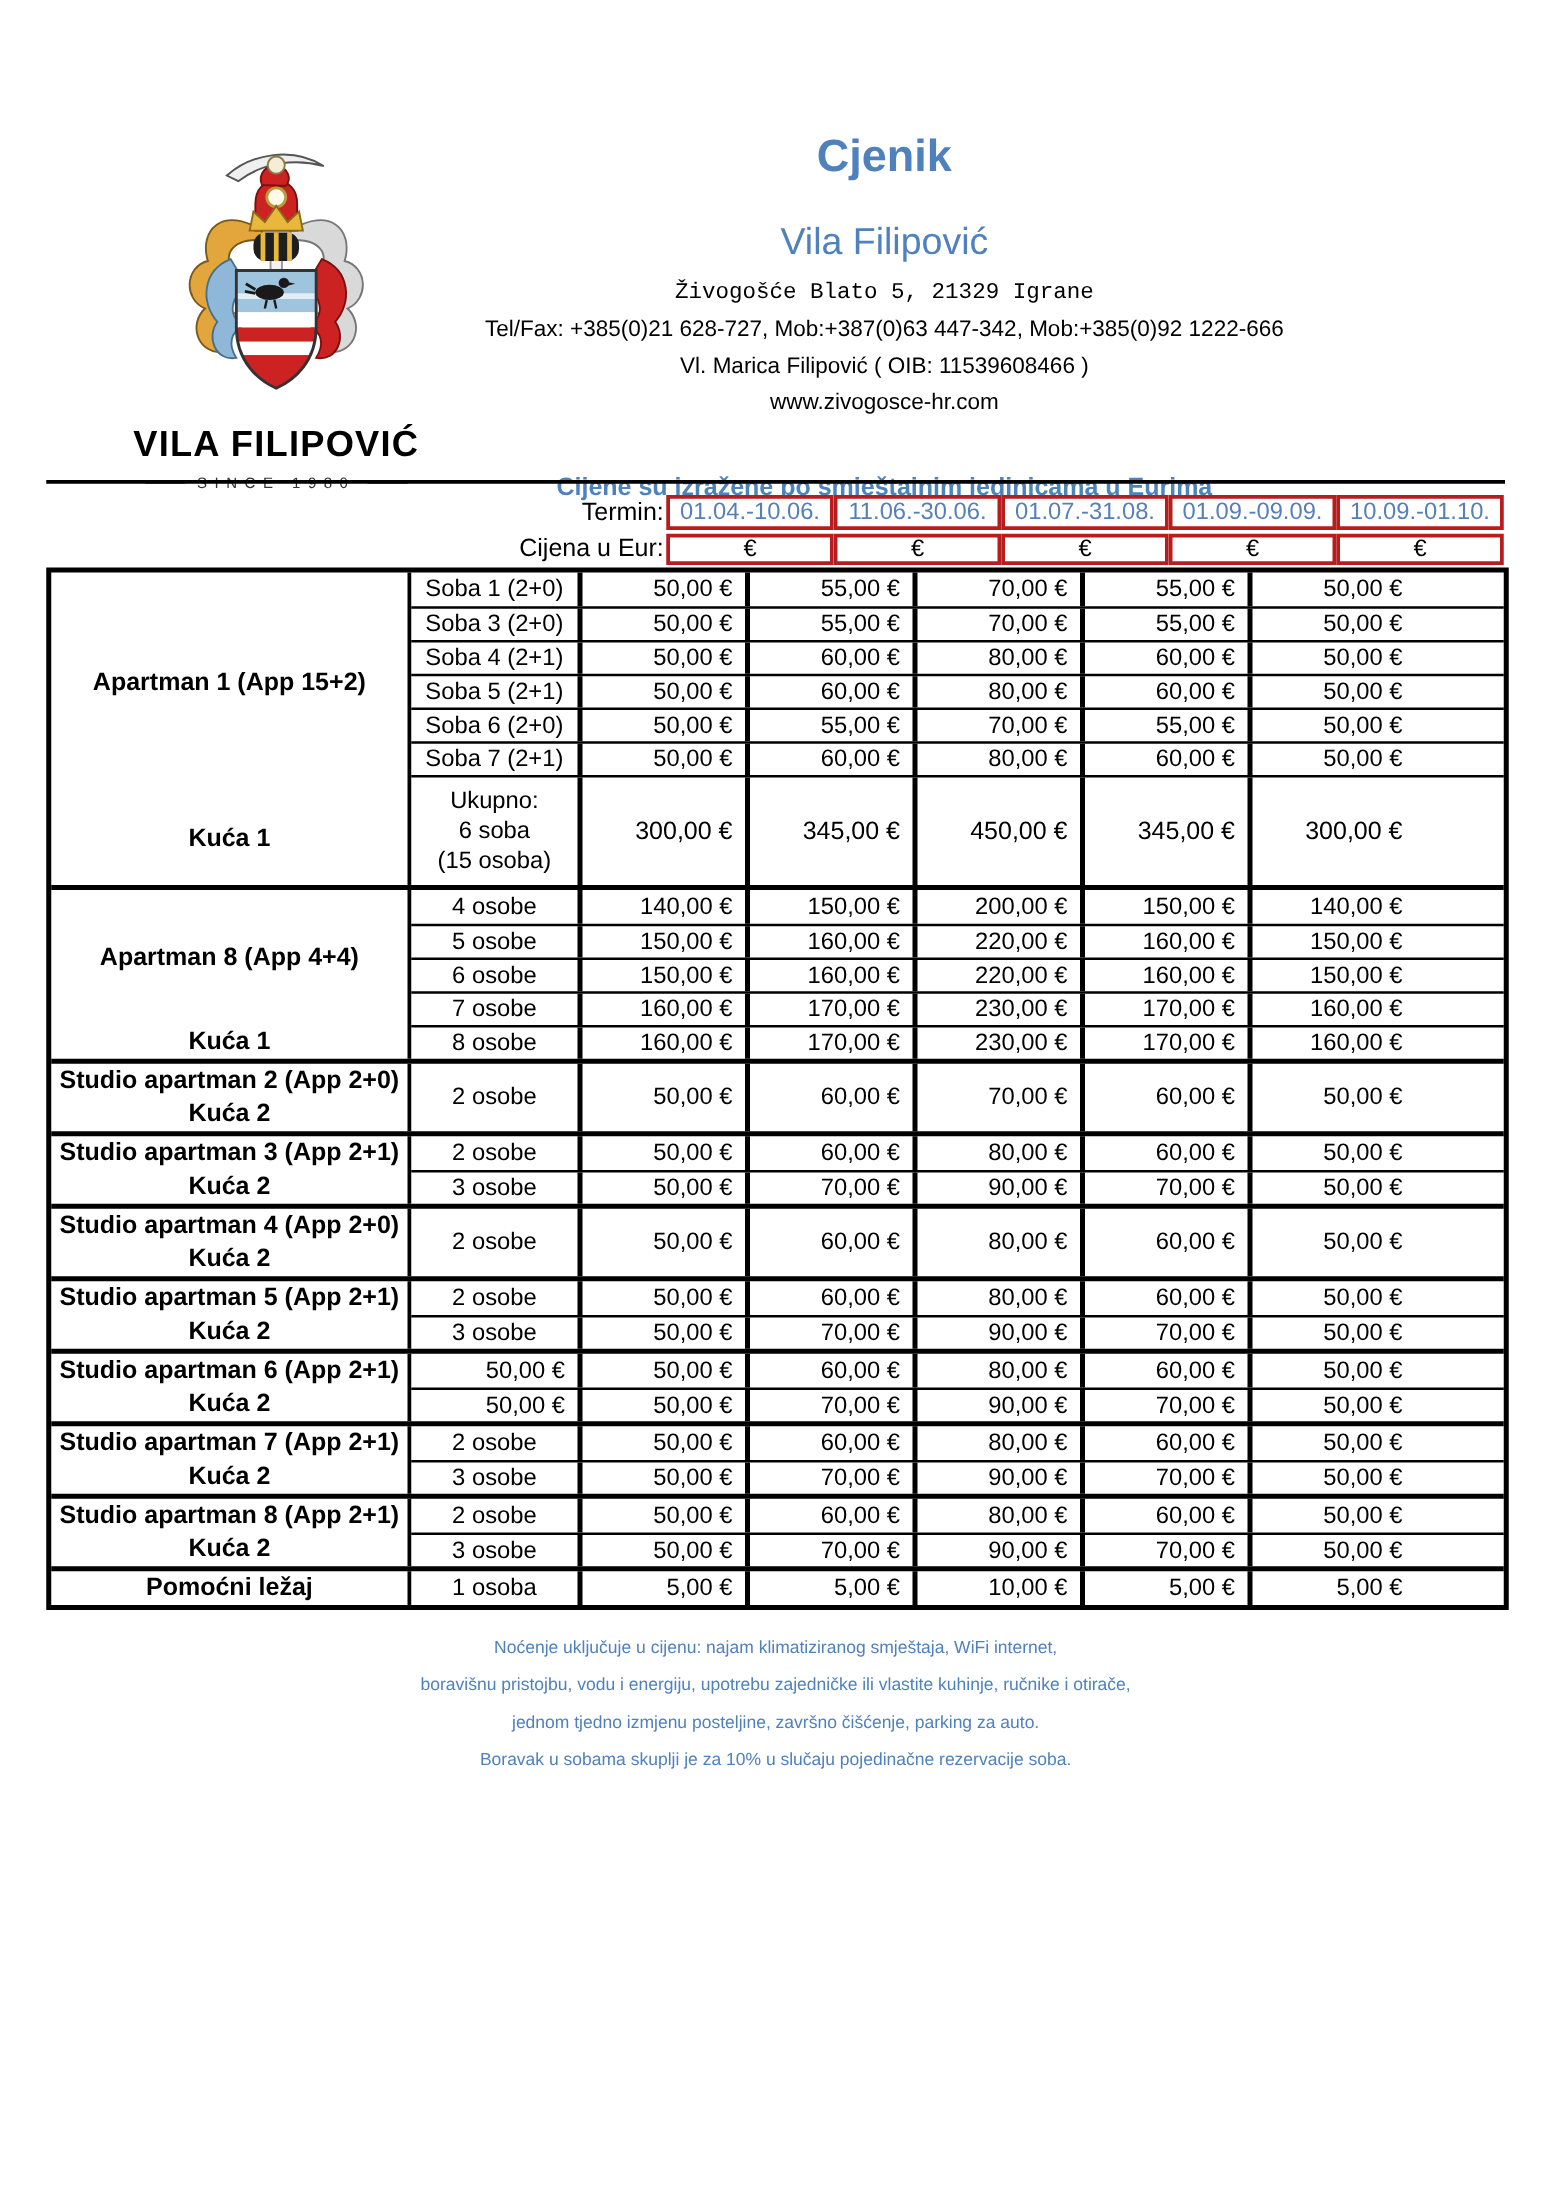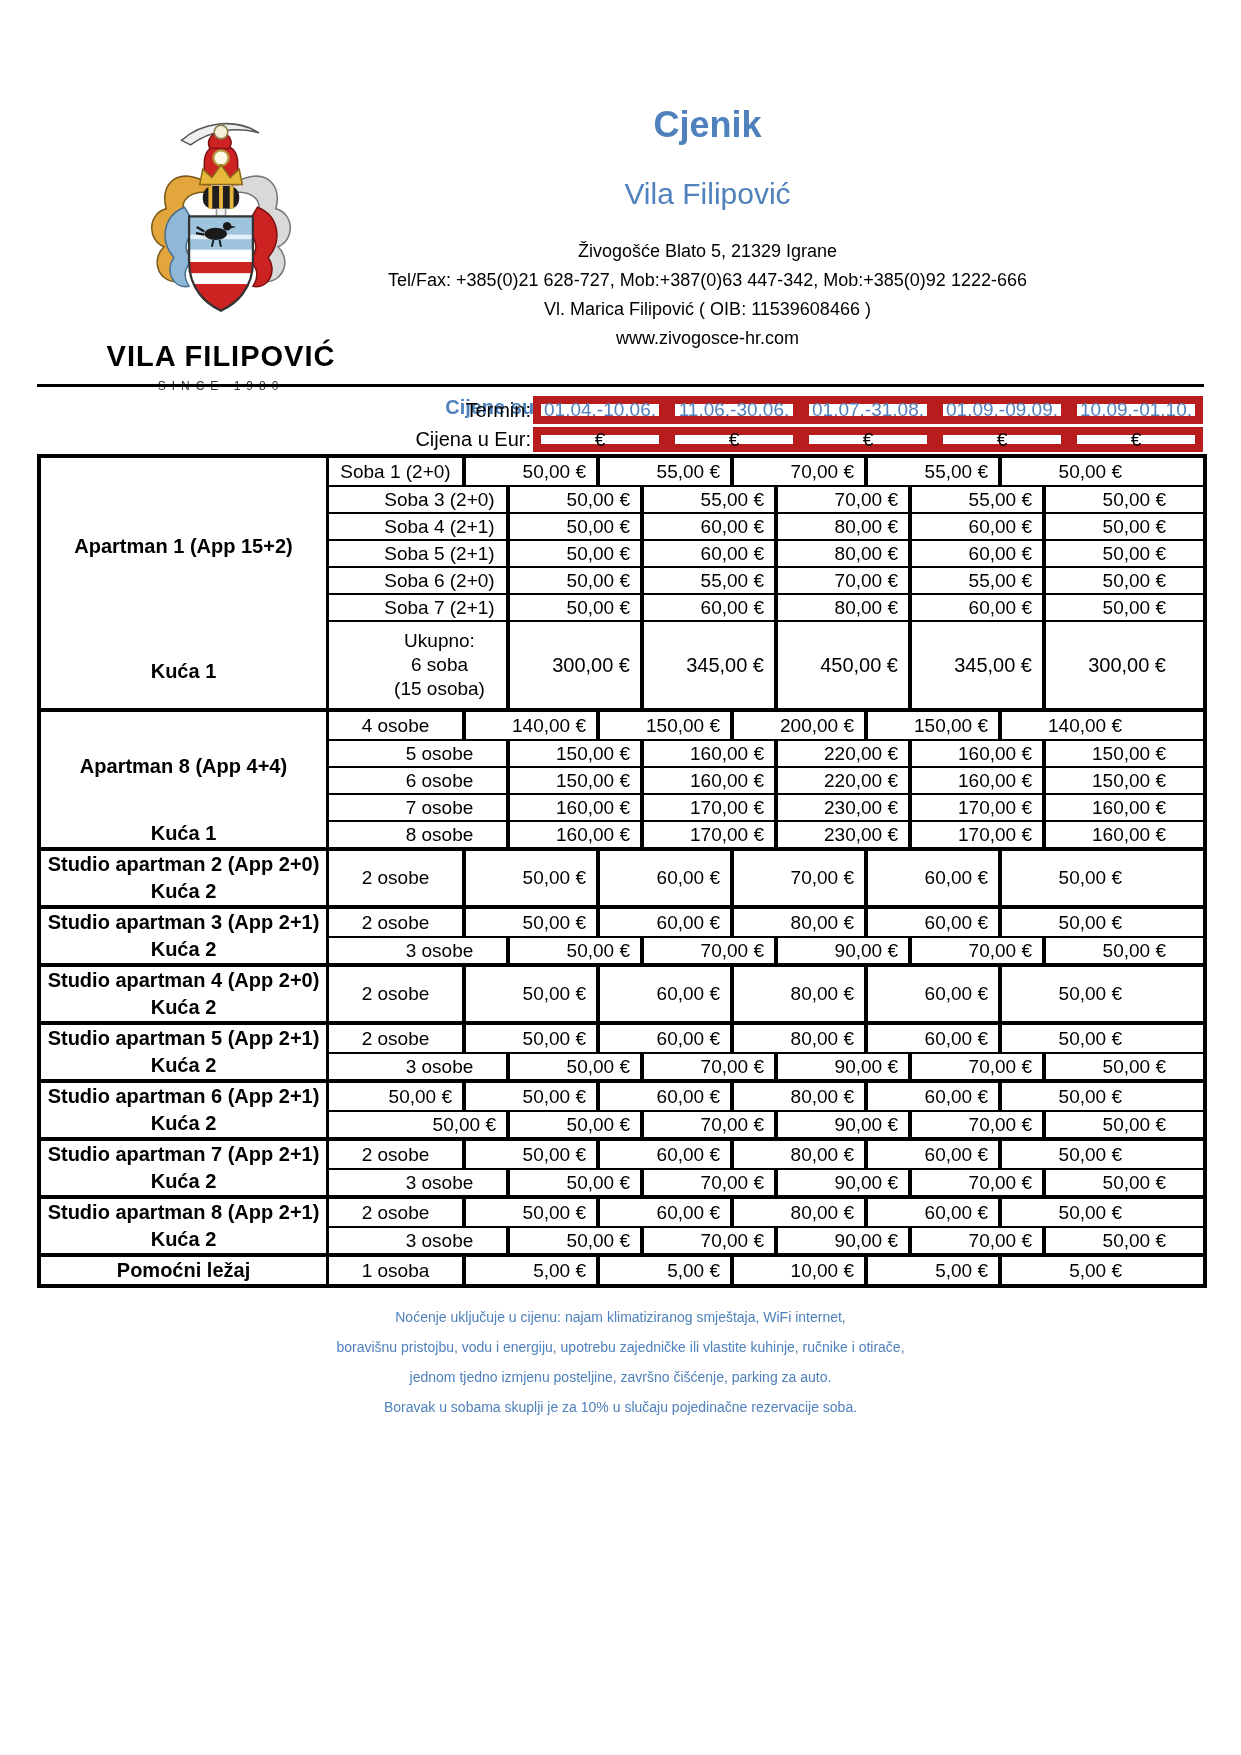--- a/index.html
+++ b/index.html
@@ -12,53 +12,53 @@
   .brand{font-size:29px;font-weight:700;letter-spacing:1px;margin-top:2px;white-space:nowrap;}
   .since{display:flex;align-items:center;gap:10px;width:210px;margin:6px auto 0;}
   .since .ln{flex:1;height:2px;background:#444;}
   .since .tx{font-size:12px;letter-spacing:6px;color:#333;white-space:nowrap;}
 
   
   .header-text{position:absolute;left:350px;top:104px;width:715px;text-align:center;}
   .cjenik{font-size:36px;line-height:42px;font-weight:700;color:#4f81bd;margin:0;}
   .vila{font-size:30px;line-height:36px;color:#4f81bd;margin-top:30px;}
   .hline{font-size:18px;line-height:27px;margin-top:2px;}
-  .hline.first{margin-top:26px;}
+  .hline.first{margin-top:9px;font-family:Liberation Mono, monospace;}
   .price-note{font-size:20px;font-weight:700;color:#4f81bd;margin-top:44px;}
   .top-rule{position:absolute;left:37px;top:384px;width:1167px;height:3px;background:#000;}
 
   
   .season-row{position:absolute;left:37px;width:1170px;display:flex;}
   .season-row.termin{top:396px;}
   .season-row.euro{top:427px;}
   .hlabel{width:496px;box-sizing:border-box;text-align:right;padding-right:2px;
           font-size:20px;display:flex;align-items:center;justify-content:flex-end;}
   .hcells{display:grid;grid-template-columns:repeat(5,134px);}
-  .hcell{box-sizing:border-box;border:8px solid #b91c1c;display:flex;align-items:center;
+  .hcell{box-sizing:border-box;border:3px solid #b91c1c;display:flex;align-items:center;
          justify-content:center;background:#fff;}
   .termin .hcell{height:28px;font-size:19px;color:#547fb8;}
   .euro .hcell{height:25px;font-size:19px;color:#000;}
   .termin .hlabel{height:28px;}
   .euro .hlabel{height:25px;}
 
   
   .tbody{position:absolute;left:37px;top:454px;width:1170px;box-sizing:border-box;
          border:4px solid #000;background:#fff;}
   .group{display:flex;border-top:4px solid #000;}
   .group.first{border-top:none;}
   .gleft{width:288px;border-right:3px solid #000;display:flex;flex-direction:column;box-sizing:border-box;}
   .gtitle{flex:1;display:flex;align-items:center;justify-content:center;
           font-weight:700;font-size:20px;text-align:center;}
   .ghouse{height:27px;display:flex;align-items:center;justify-content:center;
           font-weight:700;font-size:20px;}
   .ghouse.xl{height:74px;}
   .grows{flex:1;display:flex;flex-direction:column;}
   .trow{display:grid;grid-template-columns:133px 134px 134px 134px 134px 134px;
         height:27px;box-sizing:border-box;}
-  .trow.bt{border-top:2px solid #000;padding-left:44px;}
+  .trow.bt{border-top:2px solid #000;}
   .trow.lg{height:54px;}
   .trow.xl{height:88px;}
   .cell{display:flex;align-items:center;justify-content:center;box-sizing:border-box;
         font-size:19px;overflow:hidden;white-space:nowrap;}
   .cell.price{justify-content:flex-end;padding-right:10px;border-left:4px solid #000;}
   .cell.bold{font-weight:400;font-size:20px;}
   .cell.sublabel.ralign{justify-content:flex-end;padding-right:10px;}
   .trow.xl .sublabel{flex-direction:column;line-height:24px;}
 
   

